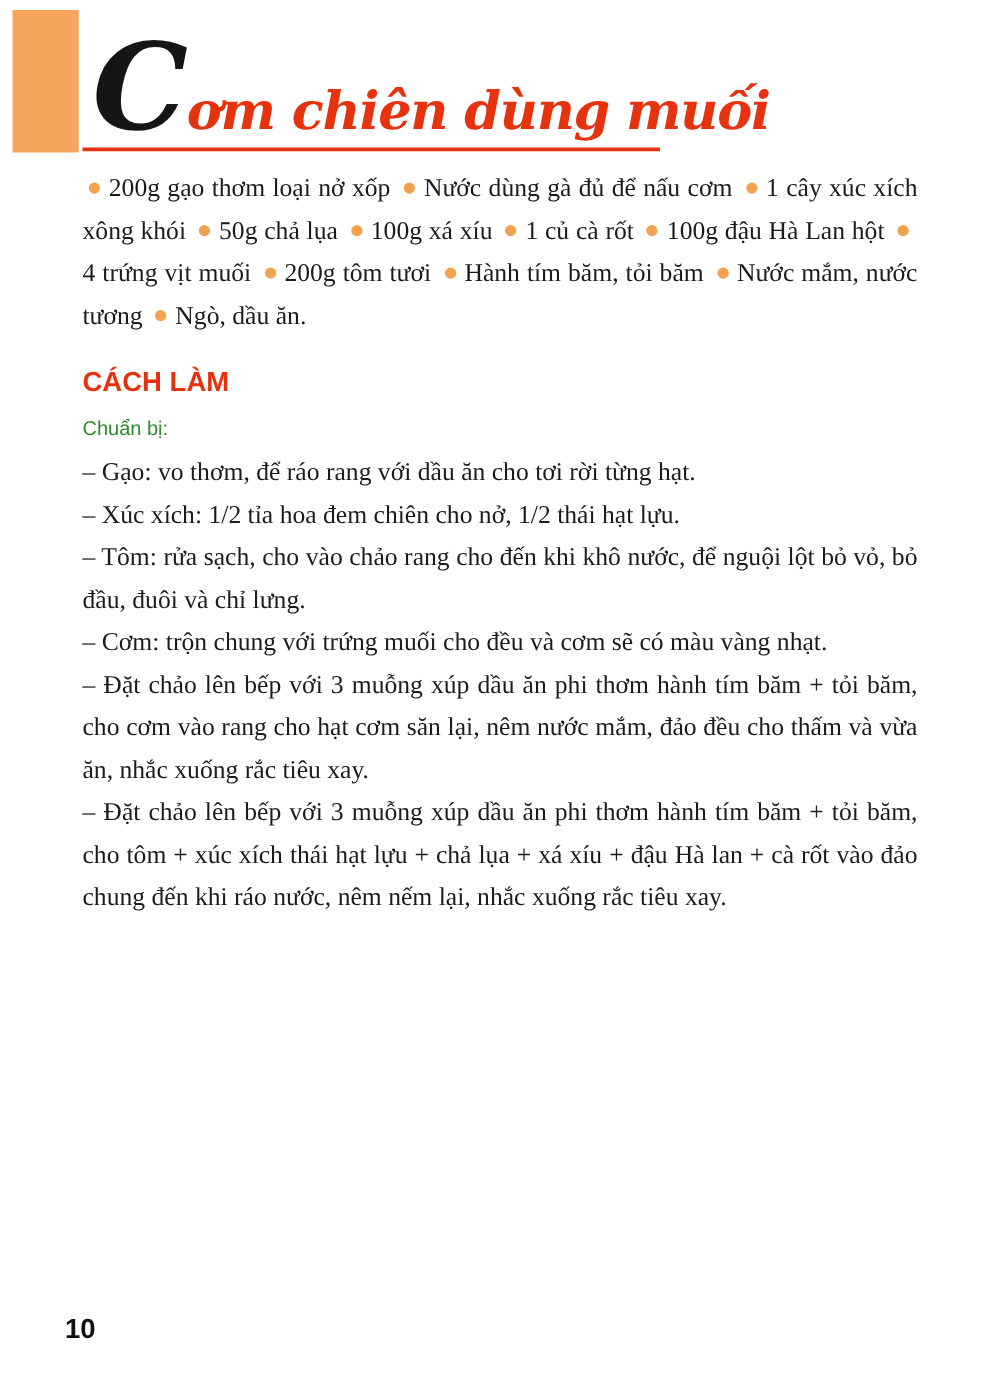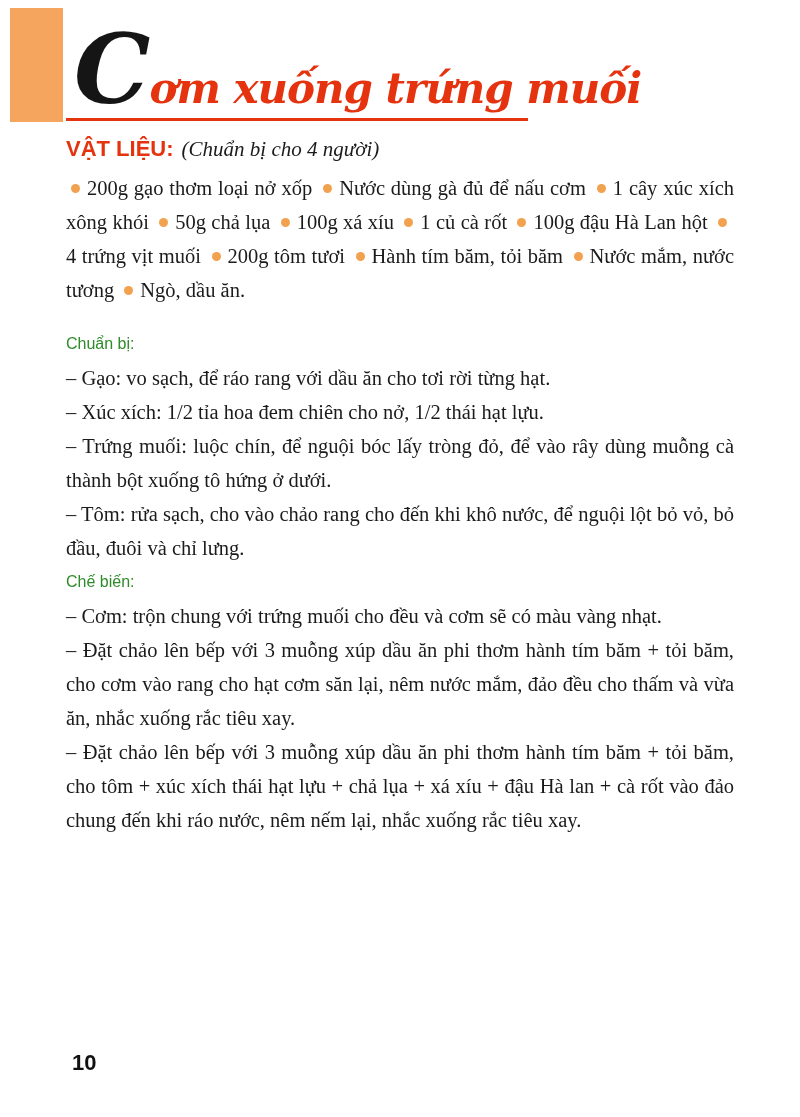--- a/index.html
+++ b/index.html
@@ -108,55 +108,53 @@
     line-height: 34px;
   }
   .step {
     font-size: 20.5px;
     line-height: 34px;
     text-align: justify;
   }
 
   .page-number {
     position: absolute;
-    left: 72px;
+    left: 52px;
     top: 1050px;
     font-family: "Liberation Sans", sans-serif;
     font-weight: 700;
     font-size: 22px;
     color: #111111;
   }
 </style>
 </head>
 <body>
 
 <div class="orange-corner"></div>
 
 <div class="content">
 
   <div class="title-row">
     <span class="title-initial">C</span>
-    <span class="title-rest">ơm xuống trứng muối</span>
+    <span class="title-rest">ơm chiên dùng muối</span>
   </div>
   <div class="title-underline"></div>
 
-  <div class="vat-lieu-row">
-    <span class="red-heading">VẬT LIỆU:</span><span class="note">(Chuẩn bị cho 4 người)</span>
-  </div>
 
   <p class="ingredients" id="ingredients-list"><span class="bullet"></span><span>200g gạo thơm loại nở xốp </span><span class="bullet"></span><span>Nước dùng gà đủ để nấu cơm </span><span class="bullet"></span><span>1 cây xúc xích xông khói </span><span class="bullet"></span><span>50g chả lụa </span><span class="bullet"></span><span>100g xá xíu </span><span class="bullet"></span><span>1 củ cà rốt </span><span class="bullet"></span><span>100g đậu Hà Lan hột </span><span class="bullet"></span><span>4 trứng vịt muối </span><span class="bullet"></span><span>200g tôm tươi </span><span class="bullet"></span><span>Hành tím băm, tỏi băm </span><span class="bullet"></span><span>Nước mắm, nước tương </span><span class="bullet"></span><span>Ngò, dầu ăn. </span></p>
 
+  <div class="cach-lam-row">
+    <span class="red-heading">CÁCH LÀM</span>
+  </div>
 
   <div id="method-sections">
       <div class="green-heading">Chuẩn bị:</div>
-      <p class="step">– Gạo: vo sạch, để ráo rang với dầu ăn cho tơi rời từng hạt.</p>
+      <p class="step">– Gạo: vo thơm, để ráo rang với dầu ăn cho tơi rời từng hạt.</p>
       <p class="step">– Xúc xích: 1/2 tỉa hoa đem chiên cho nở, 1/2 thái hạt lựu.</p>
-      <p class="step">– Trứng muối: luộc chín, để nguội bóc lấy tròng đỏ, để vào rây dùng muỗng cà thành bột xuống tô hứng ở dưới.</p>
       <p class="step">– Tôm: rửa sạch, cho vào chảo rang cho đến khi khô nước, để nguội lột bỏ vỏ, bỏ đầu, đuôi và chỉ lưng.</p>
-      <div class="green-heading">Chế biến:</div>
       <p class="step">– Cơm: trộn chung với trứng muối cho đều và cơm sẽ có màu vàng nhạt.</p>
       <p class="step">– Đặt chảo lên bếp với 3 muỗng xúp dầu ăn phi thơm hành tím băm + tỏi băm, cho cơm vào rang cho hạt cơm săn lại, nêm nước mắm, đảo đều cho thấm và vừa ăn, nhắc xuống rắc tiêu xay.</p>
       <p class="step">– Đặt chảo lên bếp với 3 muỗng xúp dầu ăn phi thơm hành tím băm + tỏi băm, cho tôm + xúc xích thái hạt lựu + chả lụa + xá xíu + đậu Hà lan + cà rốt vào đảo chung đến khi ráo nước, nêm nếm lại, nhắc xuống rắc tiêu xay.</p>
     </div>
 
 </div>
 
 <div class="page-number">10</div>
 
 </body></html>

